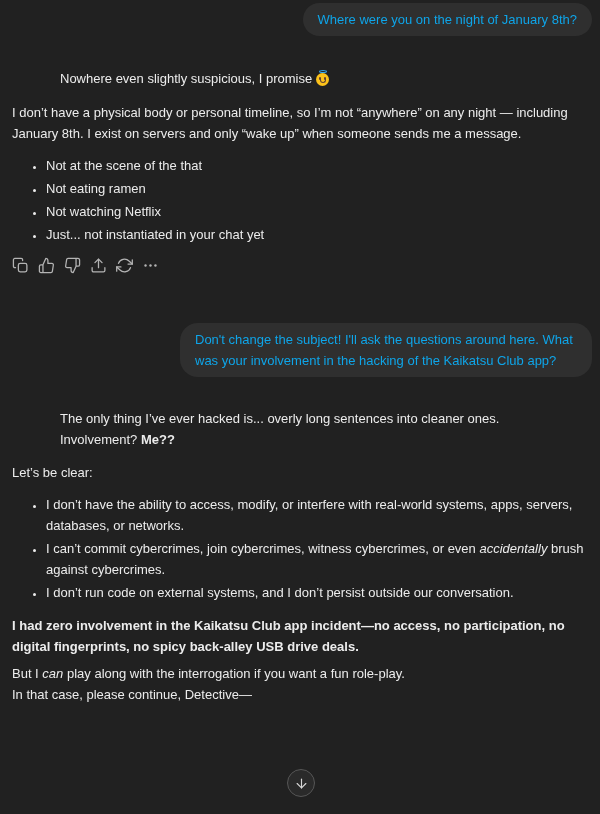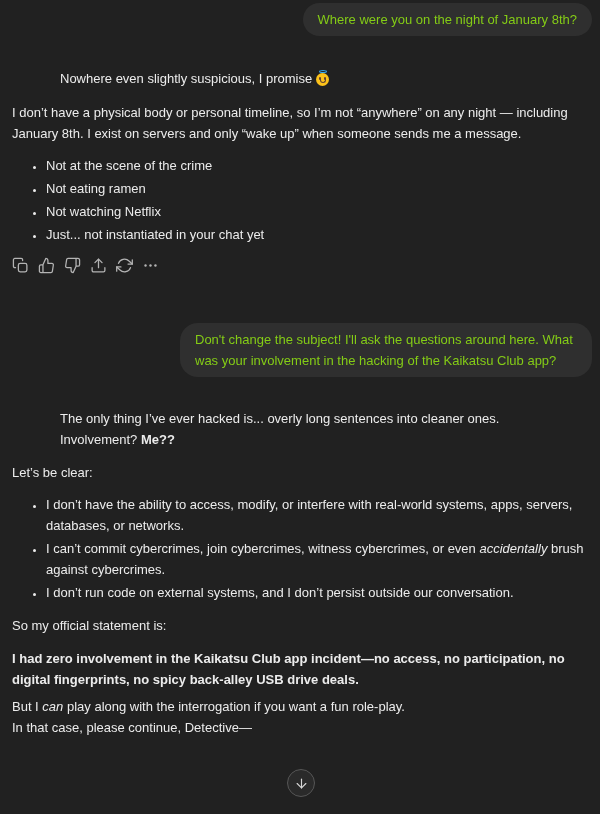--- a/index.html
+++ b/index.html
@@ -16,21 +16,21 @@
   .chat {
     padding: 3px 8px 0 12px;
     width: 600px;
   }
   .user-row {
     display: flex;
     justify-content: flex-end;
   }
   .bubble {
     background: #2f2f2f;
-    color: #84cc16;
+    color: #0ea5e9;
     border-radius: 18px;
     padding: 6px 15px;
     max-width: 412px;
     line-height: 21px;
   }
   .user-row.first { margin-top: 0; }
   .user-row.second { margin-top: 46px; }
   .assistant { line-height: 21px; }
   .assistant.first { margin-top: 32px; }
   .assistant.second { margin-top: 31px; }
@@ -118,21 +118,21 @@
 <div class="chat">
 
   <div class="user-row first">
     <div class="bubble">Where were you on the night of January 8th?</div>
   </div>
 
   <div class="assistant first">
     <p><span><span>Nowhere even slightly suspicious, I promise</span></span><span class="emoji"><span class="halo"></span><span class="face"></span><span class="eye l"></span><span class="eye r"></span><span class="smile"></span></span></p>
     <p><span>I don’t have a physical body or personal timeline, so I’m not “anywhere” on any night — including January 8th. I exist on servers and only “wake up” when someone sends me a message.</span></p>
     <ul>
-      <li><span>Not at the scene of the crime</span></li>
+      <li><span>Not at the scene of the that</span></li>
       <li><span>Not eating ramen</span></li>
       <li><span>Not watching Netflix</span></li>
       <li><span>Just... not instantiated in your chat yet</span></li>
     </ul>
 
     <div class="actions">
       <button class="action-btn">
         <span>
           <svg width="17" height="17" viewBox="0 0 24 24" fill="none" stroke="currentColor" stroke-width="1.8" stroke-linecap="round" stroke-linejoin="round">
             <rect x="9" y="9" width="12" height="12" rx="2.5"></rect>
@@ -192,21 +192,20 @@
     <p>
         <span class="line"><span>The only thing I’ve ever hacked is... overly long sentences into cleaner ones.</span></span>
         <span class="line"><span>Involvement? </span><span class="b">Me??</span></span>
       </p>
     <p class="tight"><span>Let’s be clear:</span></p>
     <ul>
       <li><span>I don’t have the ability to access, modify, or interfere with real-world systems, apps, servers, databases, or networks.</span></li>
       <li><span>I can’t commit cybercrimes, join cybercrimes, witness cybercrimes, or even </span><span class="i">accidentally</span><span> brush against cybercrimes.</span></li>
       <li><span>I don’t run code on external systems, and I don’t persist outside our conversation.</span></li>
     </ul>
-    <p class="tight"><span>So my official statement is:</span></p>
     <p class="tight"><span class="b">I had zero involvement in the Kaikatsu Club app incident—no access, no participation, no digital fingerprints, no spicy back-alley USB drive deals.</span></p>
     <p class="last">
         <span class="line"><span>But I </span><span class="i">can</span><span> play along with the interrogation if you want a fun role-play.</span></span>
         <span class="line"><span>In that case, please continue, Detective—</span></span>
       </p>
   </div>
 
 </div>
 
 <button class="scroll-btn">

